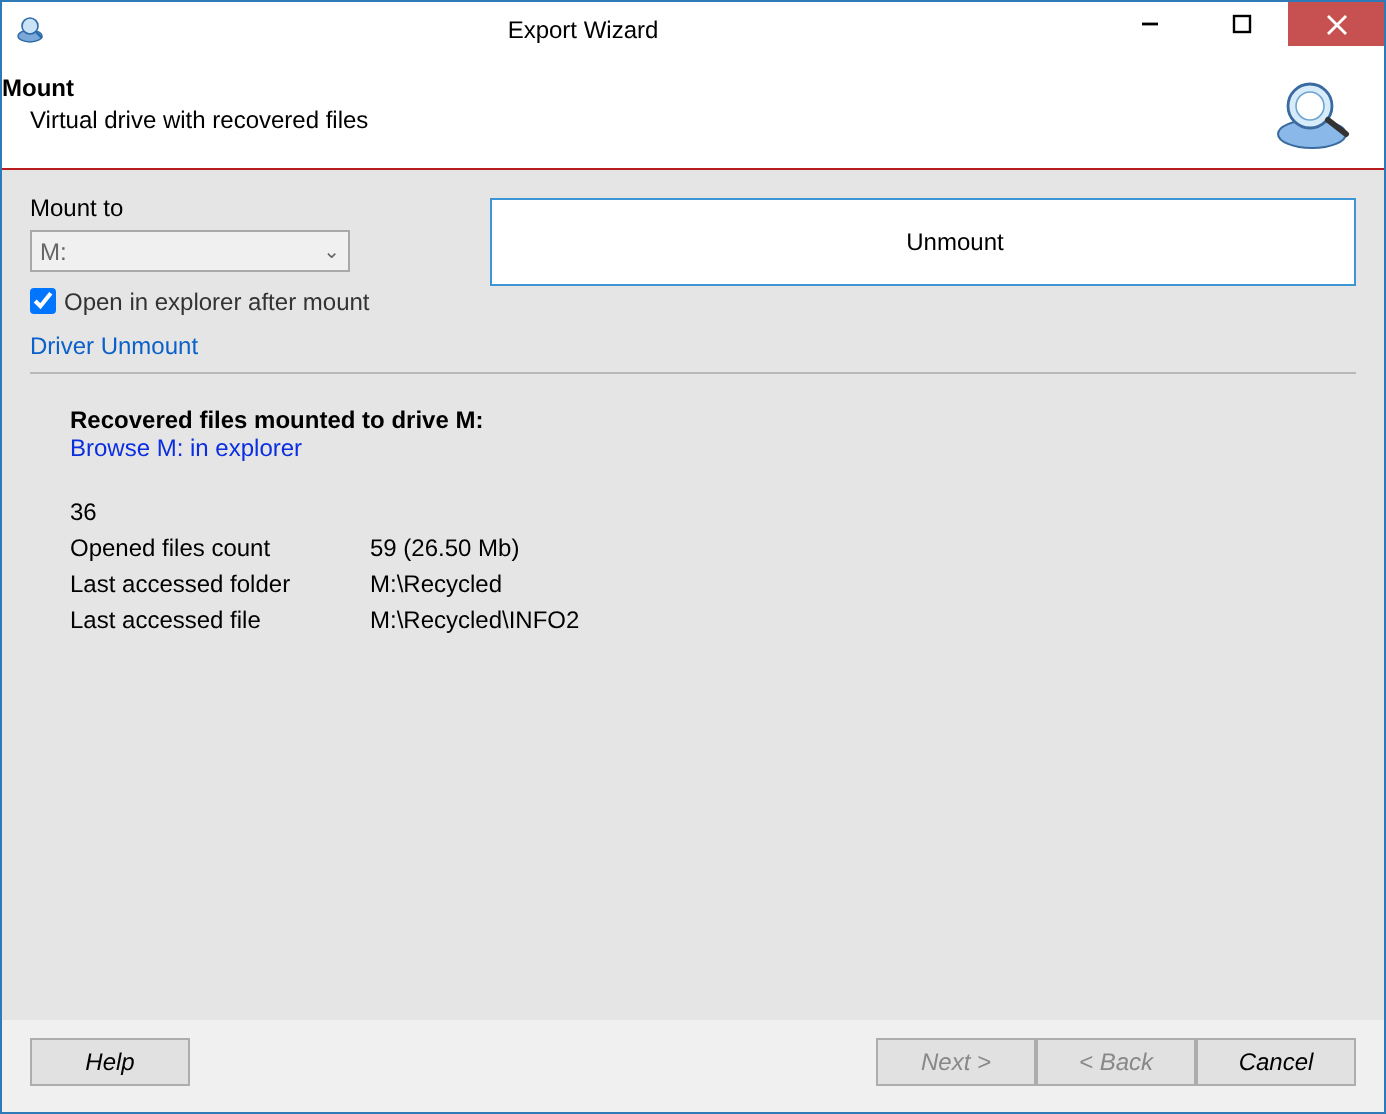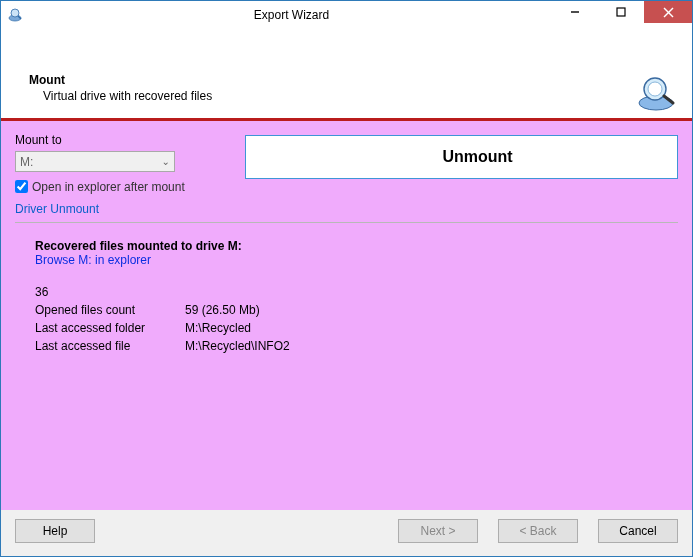--- a/index.html
+++ b/index.html
@@ -6,45 +6,45 @@
   body { font-family: "Segoe UI", Tahoma, sans-serif; font-size: 12px; background: #5aa7e0; width: 693px; height: 557px; overflow: hidden; }
   .window { width: 693px; height: 557px; background: #fff; border: 1px solid #2e7ab8; display: flex; flex-direction: column; }
   .titlebar { height: 28px; background: #fff; display: flex; align-items: center; padding-left: 6px; }
   .titlebar-icon { width: 16px; height: 16px; margin-right: 8px; }
   .titlebar-title { flex: 1; text-align: center; font-size: 12px; color: #000; }
   .winbtns { display: flex; height: 22px; align-self: flex-start; }
   .winbtn { width: 46px; display: flex; align-items: center; justify-content: center; font-family: Arial, sans-serif; }
   .winbtn.min, .winbtn.max { background: #fff; color: #000; }
   .winbtn.close { background: #c75050; color: #fff; width: 48px; }
   .winbtn svg { display: block; }
-  .header { height: 56px; border-bottom: 3px solid #b91c1c; padding: 8px 14px 0 28px; display: flex; position: relative; background: #fff; margin-top: 36px; }
+  .header { height: 56px; border-bottom: 1px solid #b91c1c; padding: 8px 14px 0 0; display: flex; position: relative; background: #fff; }
   .header-text { flex: 1; }
   .header-title { font-weight: bold; font-size: 12px; color: #000; }
   .header-sub { font-size: 12px; color: #000; padding-left: 14px; margin-top: 2px; }
   .header-icon { width: 42px; height: 42px; }
-  .body { flex: 1; background: #f0abfc; padding: 12px 14px; display: flex; flex-direction: column; overflow: hidden; }
+  .body { flex: 1; background: #e5e5e5; padding: 12px 14px; display: flex; flex-direction: column; overflow: hidden; }
   .mount-row { display: flex; align-items: flex-start; }
   .mount-left { width: 230px; }
   .mount-label { font-size: 12px; color: #000; margin-bottom: 4px; }
   .combo { width: 160px; height: 21px; border: 1px solid #a9a9a9; background: #f0f0f0; display: flex; align-items: center; padding: 0 4px; color: #666; position: relative; }
   .combo-arrow { margin-left: auto; color: #666; font-size: 10px; }
   .checkbox-row { display: flex; align-items: flex-start; margin-top: 8px; }
   .checkbox-row input { margin-right: 4px; }
   .checkbox-row label { font-size: 12px; color: #333; }
-  .unmount-btn { flex: 1; margin-left: 0; margin-top: 2px; height: 44px; border: 1px solid #3e95d6; background: #fff; display: flex; align-items: center; justify-content: center; font-weight: bold; font-size: 16px; color: #000; padding-left: 32px; }
+  .unmount-btn { flex: 1; margin-left: 0; margin-top: 2px; height: 44px; border: 1px solid #3e95d6; background: #fff; display: flex; align-items: center; justify-content: center; font-weight: normal; font-size: 12px; color: #000; padding-left: 32px; }
   .driver-status { color: #0a61c9; font-size: 12px; margin-top: 8px; }
   .hr { border: none; border-top: 1px solid #b8b8b8; margin-top: 6px; }
   .info-block { padding: 16px 0 0 20px; }
   .info-title { font-weight: bold; font-size: 12px; color: #000; }
   .browse-link { color: #0a2ee0; font-size: 12px; margin-top: 0px; display: block; }
   .info-table { margin-top: 18px; }
   .info-row { display: flex; margin-bottom: 4px; }
   .info-key { width: 150px; font-size: 12px; color: #000; }
   .info-val { font-size: 12px; color: #000; }
-  .footer { height: 46px; background: #f0f0f0; display: flex; align-items: center; padding: 0 14px 4px 14px; gap: 20px; }
+  .footer { height: 46px; background: #f0f0f0; display: flex; align-items: center; padding: 0 14px 4px 14px; gap: 0; font-style: italic; }
   .footer .spacer { flex: 1; }
   .btn { width: 80px; height: 24px; border: 1px solid #adadad; background: #e1e1e1; color: #000; font-size: 12px; display: flex; align-items: center; justify-content: center; }
   .btn.disabled { color: #888; }
 </style>
 </head>
 <body>
 
 <div class="window">
 
   <div class="titlebar">

